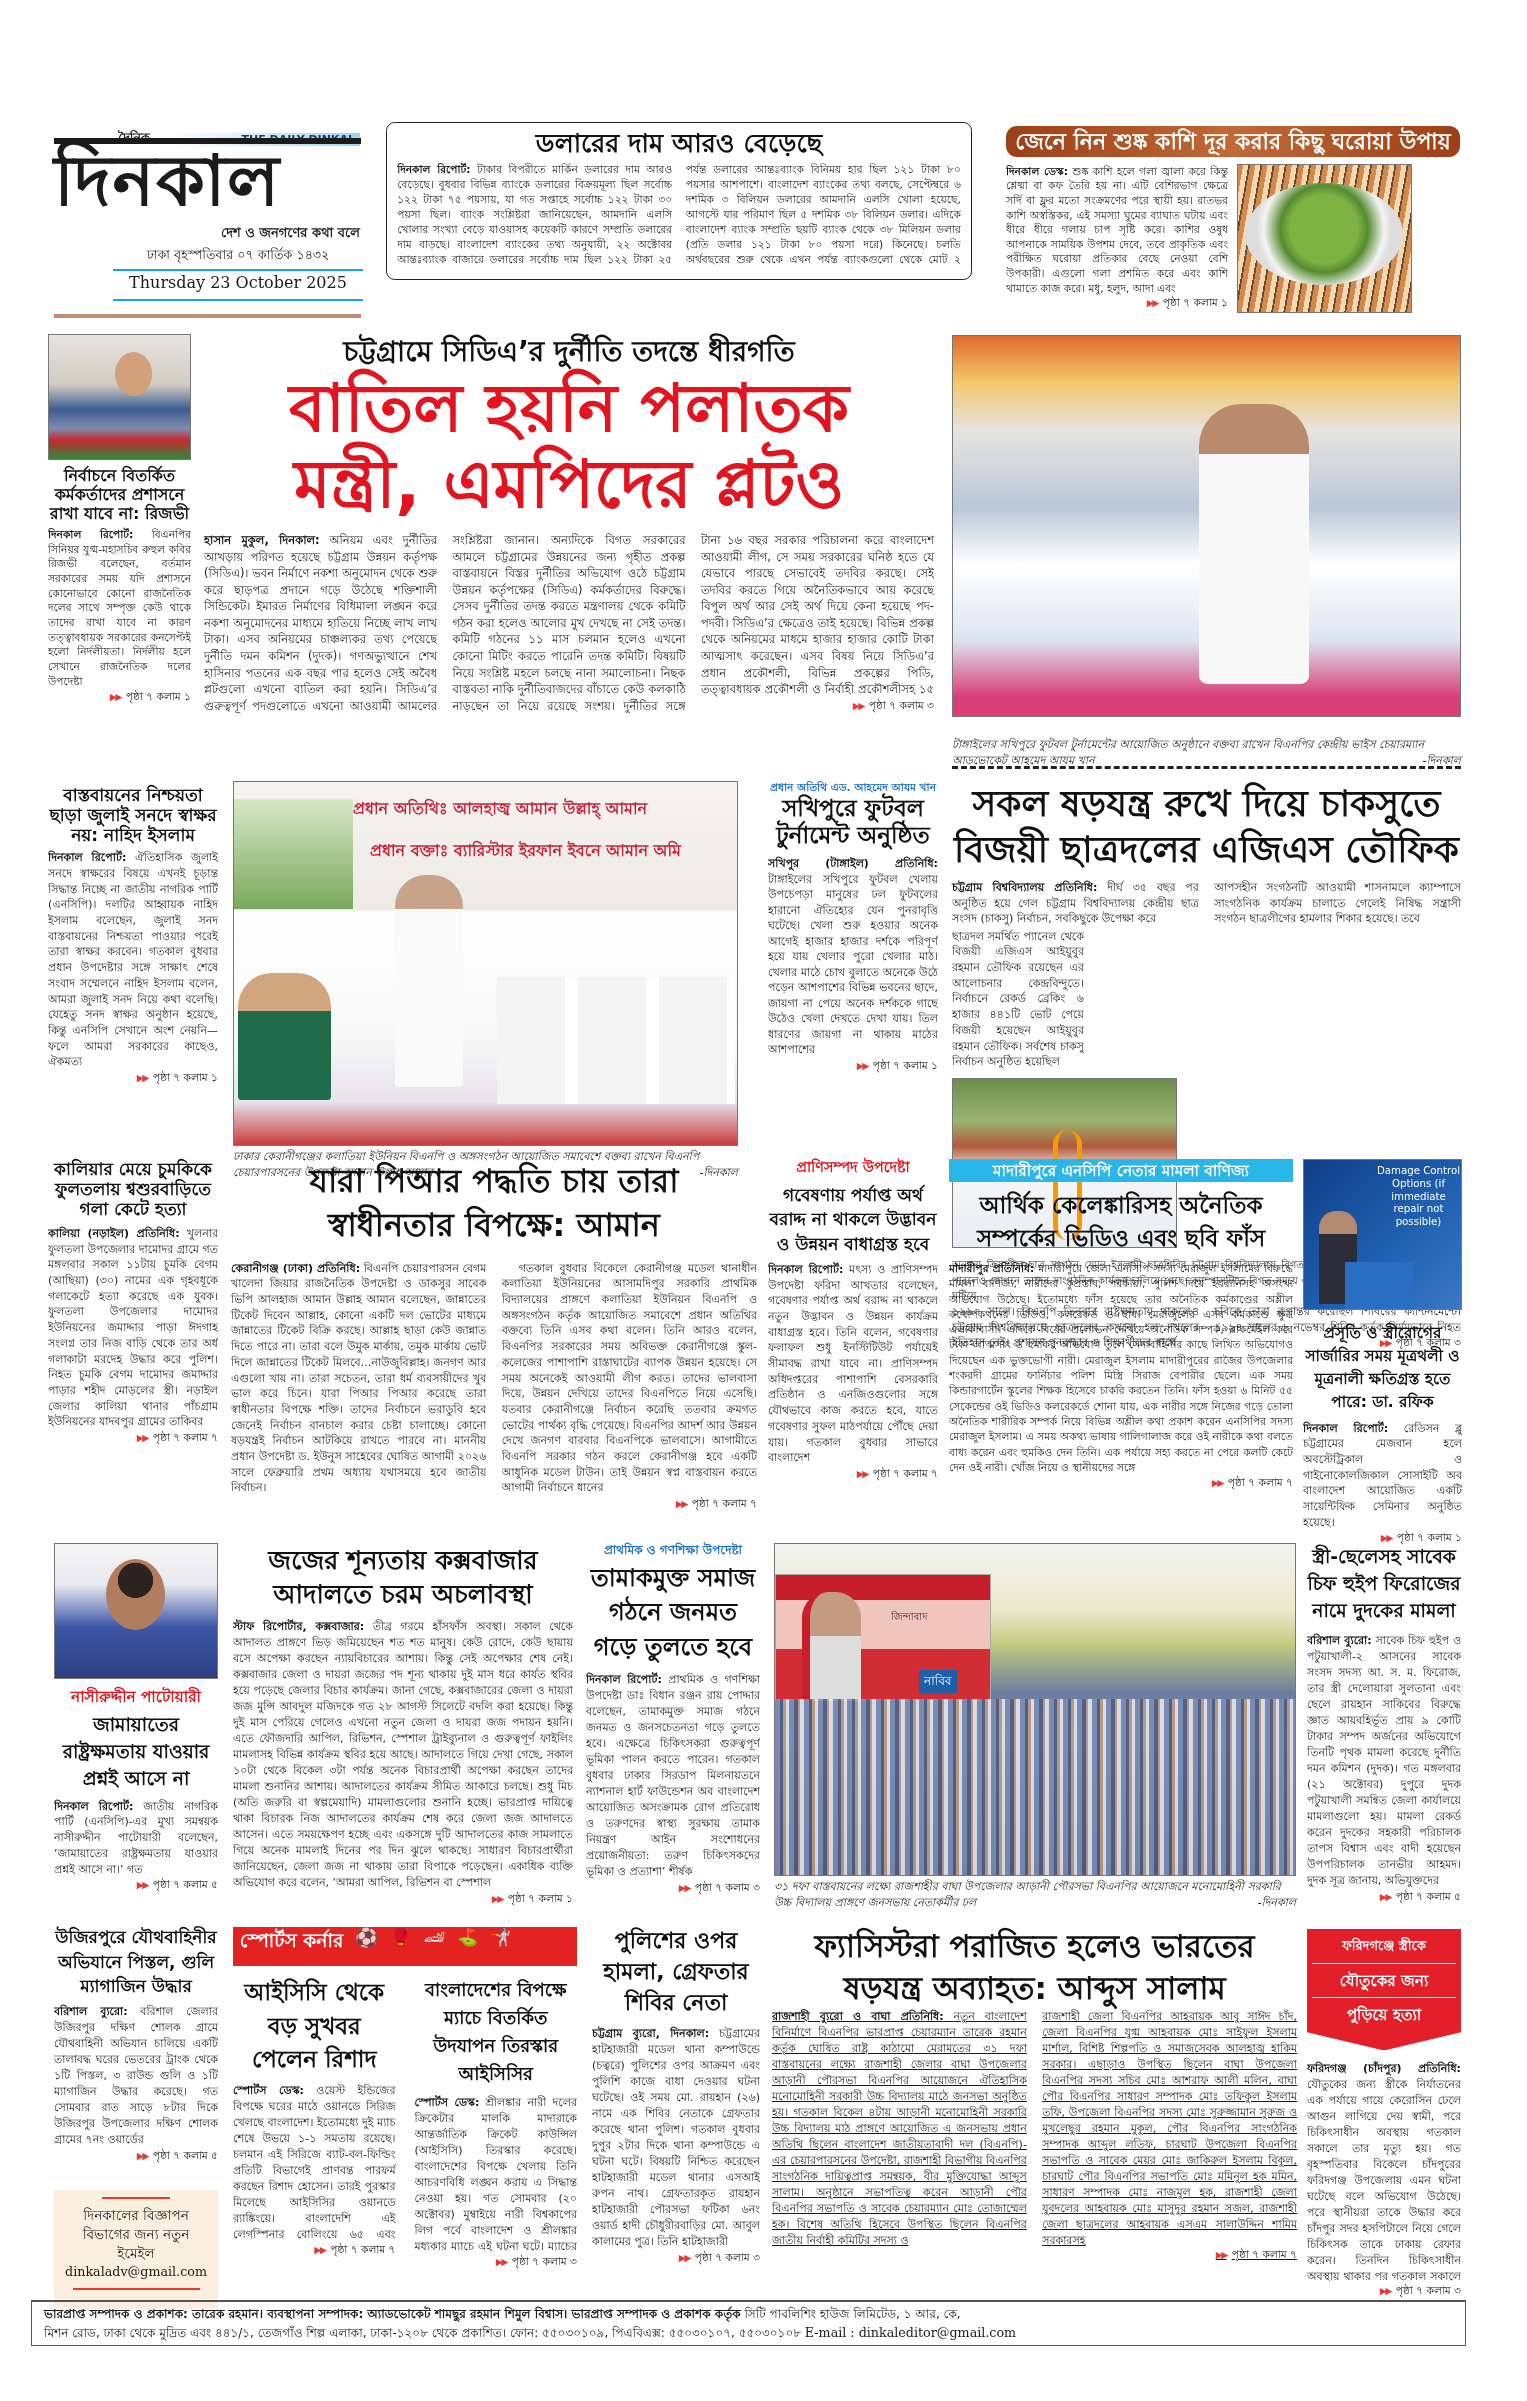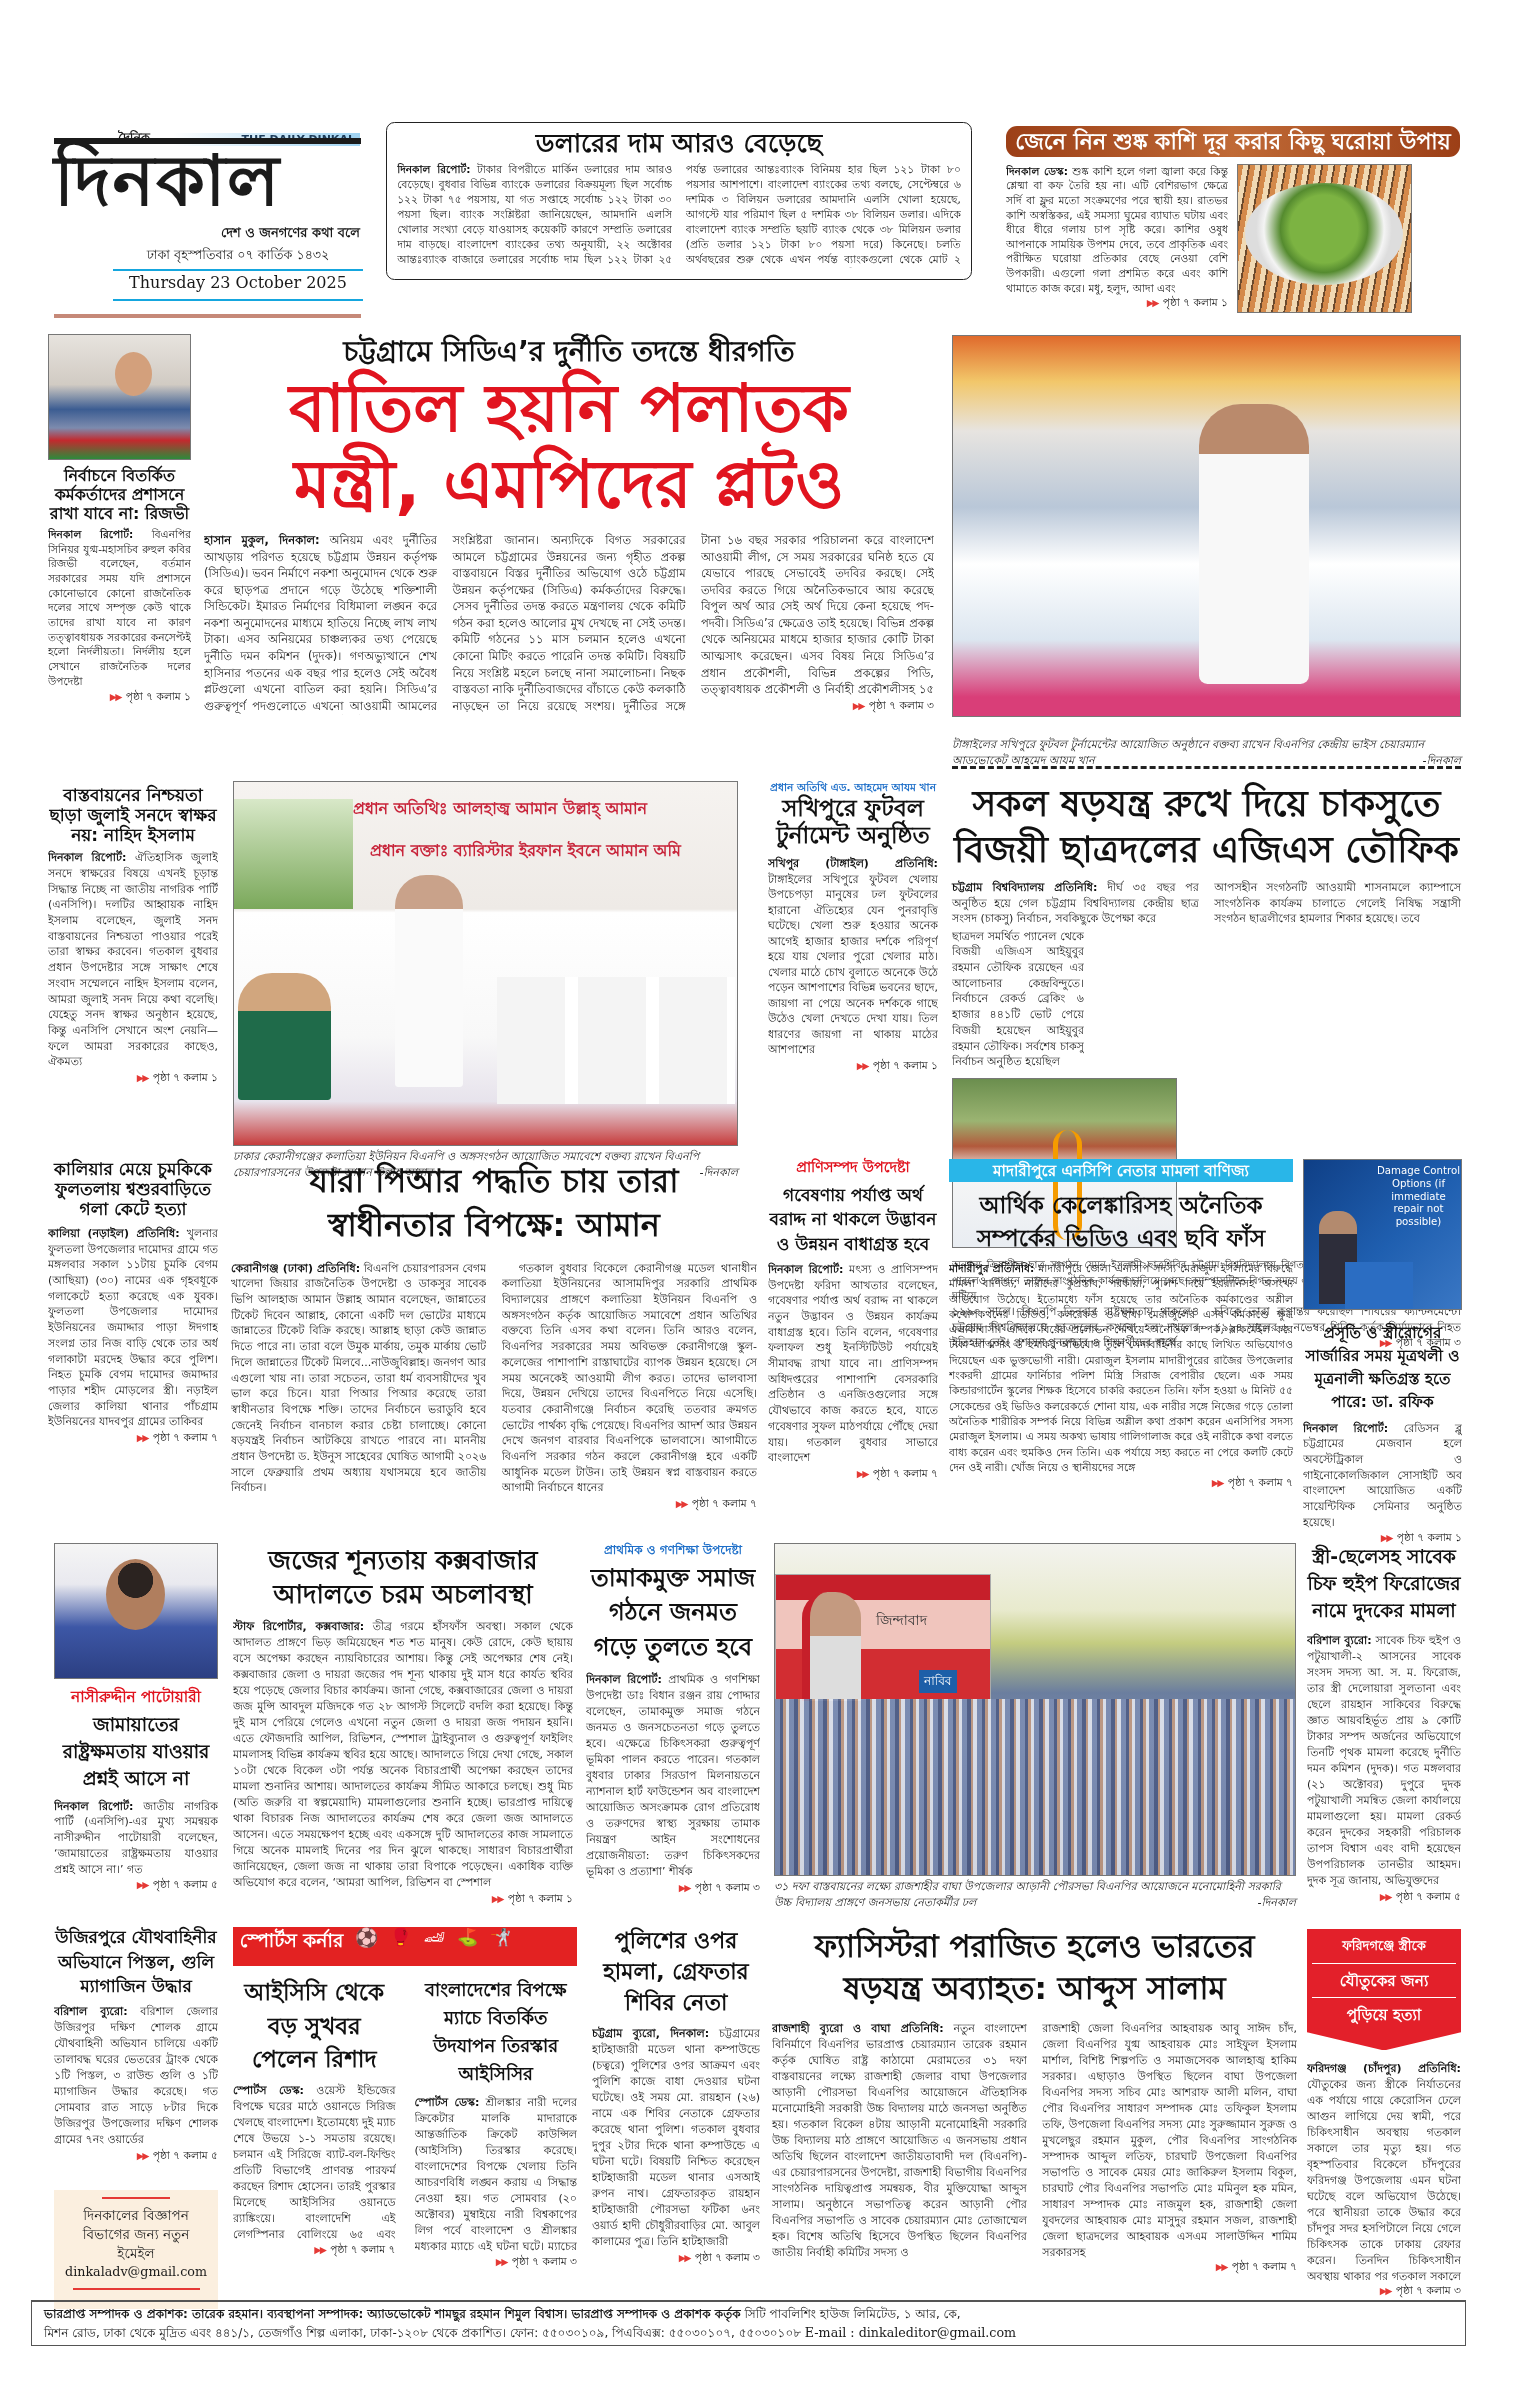--- a/index.html
+++ b/index.html
@@ -196,21 +196,21 @@
 <div class="abs" style="left:586px;top:1543px;width:174px;">
   <div class="head bluetxt" style="font-size:12px;">প্রাথমিক ও গণশিক্ষা উপদেষ্টা</div>
   <div class="head" style="font-size:24px;line-height:1.45;margin:3.4px 0 6.8px;">তামাকমুক্ত সমাজ গঠনে জনমত গড়ে তুলতে হবে</div>
   <div class="body-text" style="font-size:11px;line-height:16px;max-height:238px;overflow:hidden;"><b>দিনকাল রিপোর্ট:</b> <span>প্রাথমিক ও গণশিক্ষা উপদেষ্টা ডাঃ বিধান রঞ্জন রায় পোদ্দার বলেছেন, তামাকমুক্ত সমাজ গঠনে জনমত ও জনসচেতনতা গড়ে তুলতে হবে। এক্ষেত্রে চিকিৎসকরা গুরুত্বপূর্ণ ভূমিকা পালন করতে পারেন। গতকাল বুধবার ঢাকার সিরডাপ মিলনায়তনে ন্যাশনাল হার্ট ফাউন্ডেশন অব বাংলাদেশ আয়োজিত অসংক্রামক রোগ প্রতিরোধ ও তরুণদের স্বাস্থ্য সুরক্ষায় তামাক নিয়ন্ত্রণ আইন সংশোধনের প্রয়োজনীয়তা: তরুণ চিকিৎসকদের ভূমিকা ও প্রত্যাশা’ শীর্ষক</span></div>
   <div class="cont" style="text-align:right;"><span class="arrow">▶▶</span><span>পৃষ্ঠা ৭ কলাম ৩</span></div>
 </div>
 
 <div class="abs" style="left:774px;top:1543px;width:522px;">
   <div class="photo" style="height:333px;position:relative;background:linear-gradient(180deg,#f3f3ef 0%,#e8eacd 20%,#c4cc80 30%,#6b7e9f 45%,#7a8bae 60%,#4d5f8a 80%,#354264 100%);">
     <div style="position:absolute;left:0;top:30px;width:216px;height:126px;background:linear-gradient(180deg,#c61f2a 0 20%,#f0c5bd 20% 60%,#d22d32 60%);border:0.8px solid #aaa;">
-      <div style="position:absolute;left:100px;top:34px;font-size:14px;color:#333;">জিন্দাবাদ</div>
+      <div style="position:absolute;left:115px;top:34px;font-size:10px;color:#333;">জিন্দাবাদ</div>
       <div style="position:absolute;left:143px;top:95px;background:#1d5fa8;color:#fff;font-size:12px;padding:1.7px 5.1px;">নাবিব</div>
       <div style="position:absolute;left:25.5px;top:17px;width:59px;height:109px;background:linear-gradient(#c49a80 0 40%,#ddd 40%);border-radius:25.5px 25.5px 0 0;border-left:8.5px solid #c61f2a;"></div>
     </div>
     <div style="position:absolute;left:0;top:155px;width:100%;height:177px;background:repeating-linear-gradient(90deg,#7c8db3 0 5.1px,#4e5c84 5.1px 8.5px,#c39a80 8.5px 11px,#e4e7ef 11px 14.4px);opacity:.9;"></div>
   </div>
   <div class="caption" style="margin-top:3.4px;">৩১ দফা বাস্তবায়নের লক্ষ্যে রাজশাহীর বাঘা উপজেলার আড়ানী পৌরসভা বিএনপির আয়োজনে মনোমোহিনী সরকারি উচ্চ বিদ্যালয় প্রাঙ্গণে জনসভায় নেতাকর্মীর ঢল</div>
   <div class="caption" style="text-align:right;margin-top:-16px;">-দিনকাল</div>
 </div>
 
 <div class="abs" style="left:1307px;top:1543px;width:154px;">
@@ -259,21 +259,21 @@
 
 <div class="abs" style="left:592px;top:1925px;width:168px;">
   <div class="head" style="font-size:22px;line-height:1.42;">পুলিশের ওপর হামলা, গ্রেফতার শিবির নেতা</div>
   <div class="body-text" style="font-size:11px;line-height:16px;margin-top:6.8px;max-height:238px;overflow:hidden;"><b>চট্টগ্রাম ব্যুরো, দিনকাল:</b> <span>চট্টগ্রামের হাটহাজারী মডেল থানা কম্পাউন্ডে (চত্বরে) পুলিশের ওপর আক্রমণ এবং পুলিশি কাজে বাধা দেওয়ার ঘটনা ঘটেছে। ওই সময় মো. রায়হান (২৬) নামে এক শিবির নেতাকে গ্রেফতার করেছে থানা পুলিশ। গতকাল বুধবার দুপুর ২টার দিকে থানা কম্পাউন্ডে এ ঘটনা ঘটে। বিষয়টি নিশ্চিত করেছেন হাটহাজারী মডেল থানার এসআই রুপন নাথ। গ্রেফতারকৃত রায়হান হাটহাজারী পৌরসভা ফটিকা ৬নং ওয়ার্ড হাদী চৌধুরীরবাড়ির মো. আবুল কালামের পুত্র। তিনি হাটহাজারী</span></div>
   <div class="cont" style="text-align:right;"><span class="arrow">▶▶</span><span>পৃষ্ঠা ৭ কলাম ৩</span></div>
 </div>
 
 <div class="abs" style="left:772px;top:1925px;width:525px;">
   <div class="head" style="font-size:31px;line-height:42px;">ফ্যাসিস্টরা পরাজিত হলেও ভারতের</div>
   <div class="head" style="font-size:31px;line-height:42px;">ষড়যন্ত্র অব্যাহত: আব্দুস সালাম</div>
-  <div style="display:flex;gap:15.3px;margin-top:12px;">
+  <div style="display:flex;gap:15.3px;margin-top:0;text-decoration:underline;">
     <div class="body-text" style="flex:1;font-size:11px;line-height:16px;max-height:255px;overflow:hidden;"><b>রাজশাহী ব্যুরো ও বাঘা প্রতিনিধি:</b> <span>নতুন বাংলাদেশ বিনির্মাণে বিএনপির ভারপ্রাপ্ত চেয়ারম্যান তারেক রহমান কর্তৃক ঘোষিত রাষ্ট্র কাঠামো মেরামতের ৩১ দফা বাস্তবায়নের লক্ষ্যে রাজশাহী জেলার বাঘা উপজেলার আড়ানী পৌরসভা বিএনপির আয়োজনে ঐতিহাসিক মনোমোহিনী সরকারী উচ্চ বিদ্যালয় মাঠে জনসভা অনুষ্ঠিত হয়। গতকাল বিকেল ৪টায় আড়ানী মনোমোহিনী সরকারি উচ্চ বিদ্যালয় মাঠ প্রাঙ্গণে আয়োজিত এ জনসভায় প্রধান অতিথি ছিলেন বাংলাদেশ জাতীয়তাবাদী দল (বিএনপি)-এর চেয়ারপারসনের উপদেষ্টা, রাজশাহী বিভাগীয় বিএনপির সাংগঠনিক দায়িত্বপ্রাপ্ত সমন্বয়ক, বীর মুক্তিযোদ্ধা আব্দুস সালাম। অনুষ্ঠানে সভাপতিত্ব করেন আড়ানী পৌর বিএনপির সভাপতি ও সাবেক চেয়ারম্যান মোঃ তোজাম্মেল হক। বিশেষ অতিথি হিসেবে উপস্থিত ছিলেন বিএনপির জাতীয় নির্বাহী কমিটির সদস্য ও</span></div>
     <div style="flex:1;">
       <div class="body-text" style="font-size:11px;line-height:16px;max-height:238px;overflow:hidden;"><span>রাজশাহী জেলা বিএনপির আহবায়ক আবু সাঈদ চাঁদ, জেলা বিএনপির যুগ্ম আহবায়ক মোঃ সাইফুল ইসলাম মার্শাল, বিশিষ্ট শিল্পপতি ও সমাজসেবক আলহাজ্ব হাকিম সরকার। এছাড়াও উপস্থিত ছিলেন বাঘা উপজেলা বিএনপির সদস্য সচিব মোঃ আশরাফ আলী মলিন, বাঘা পৌর বিএনপির সাধারণ সম্পাদক মোঃ তফিকুল ইসলাম তফি, উপজেলা বিএনপির সদস্য মোঃ সুরুজ্জামান সুরুজ ও মুখলেছুর রহমান মুকুল, পৌর বিএনপির সাংগঠনিক সম্পাদক আব্দুল লতিফ, চারঘাট উপজেলা বিএনপির সভাপতি ও সাবেক মেয়র মোঃ জাকিরুল ইসলাম বিকুল, চারঘাট পৌর বিএনপির সভাপতি মোঃ মমিনুল হক মমিন, সাধারণ সম্পাদক মোঃ নাজমুল হক, রাজশাহী জেলা যুবদলের আহবায়ক মোঃ মাসুদুর রহমান সজল, রাজশাহী জেলা ছাত্রদলের আহবায়ক এসএম সালাউদ্দিন শামিম সরকারসহ</span></div>
       <div class="cont" style="text-align:right;"><span class="arrow">▶▶</span><span>পৃষ্ঠা ৭ কলাম ৭</span></div>
     </div>
   </div>
 </div>
 
 <div class="abs" style="left:1307px;top:1929px;width:154px;">
   <div style="background:#e3202a;color:#fff;padding:6.8px 5.1px 22px;clip-path:polygon(0 0,100% 0,100% 85%,50% 100%,0 85%);text-align:center;font-weight:bold;">

